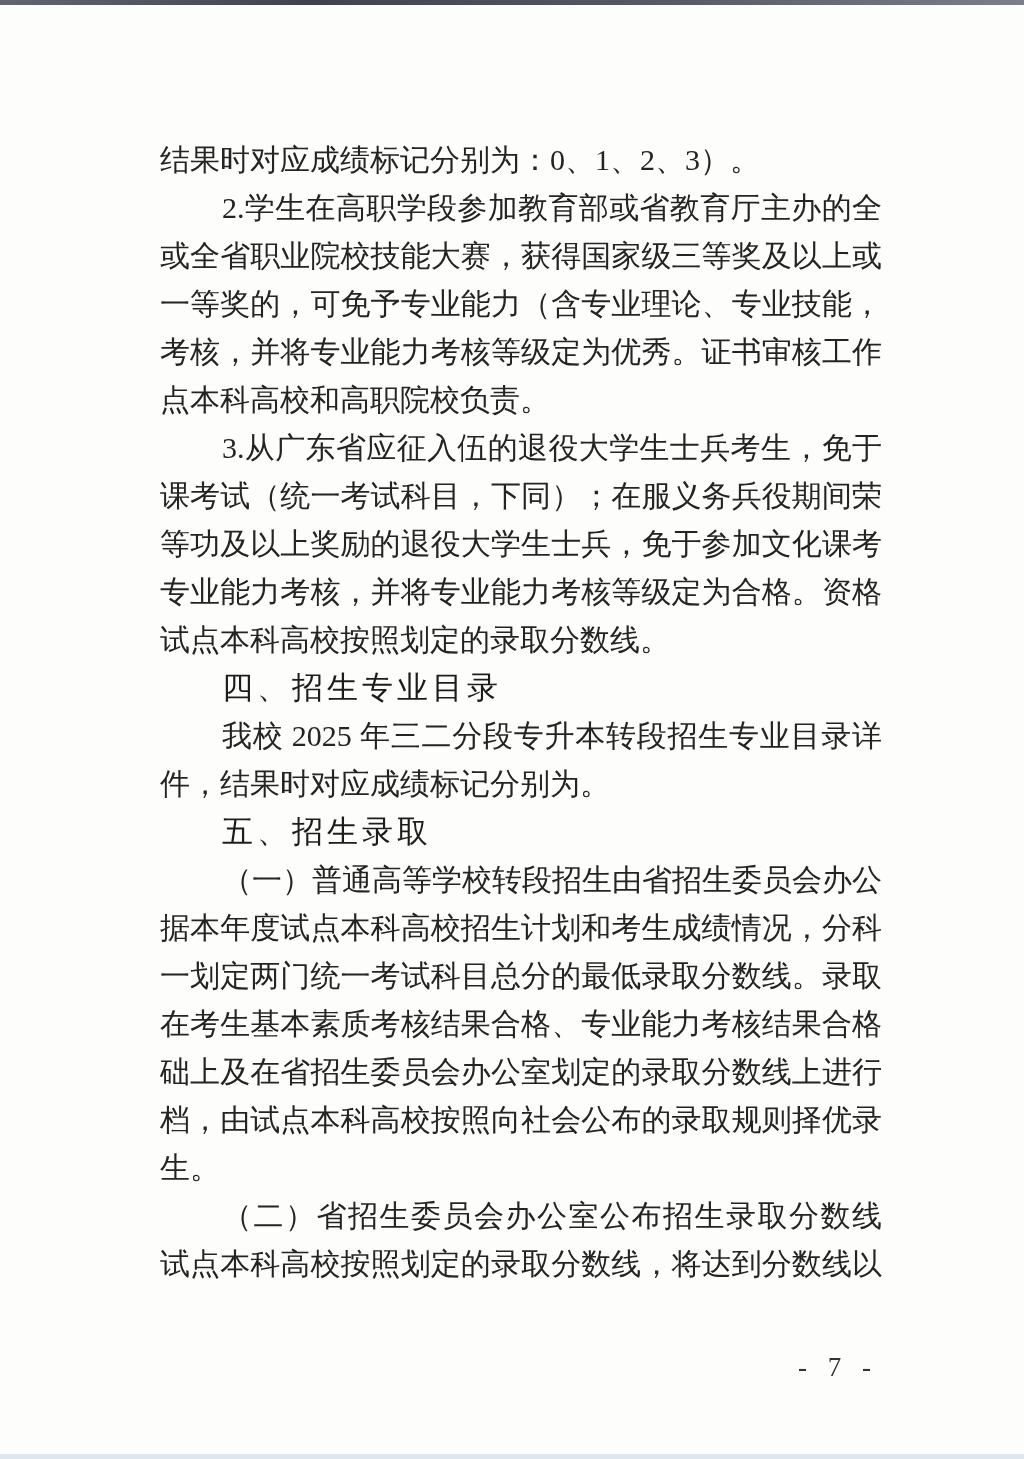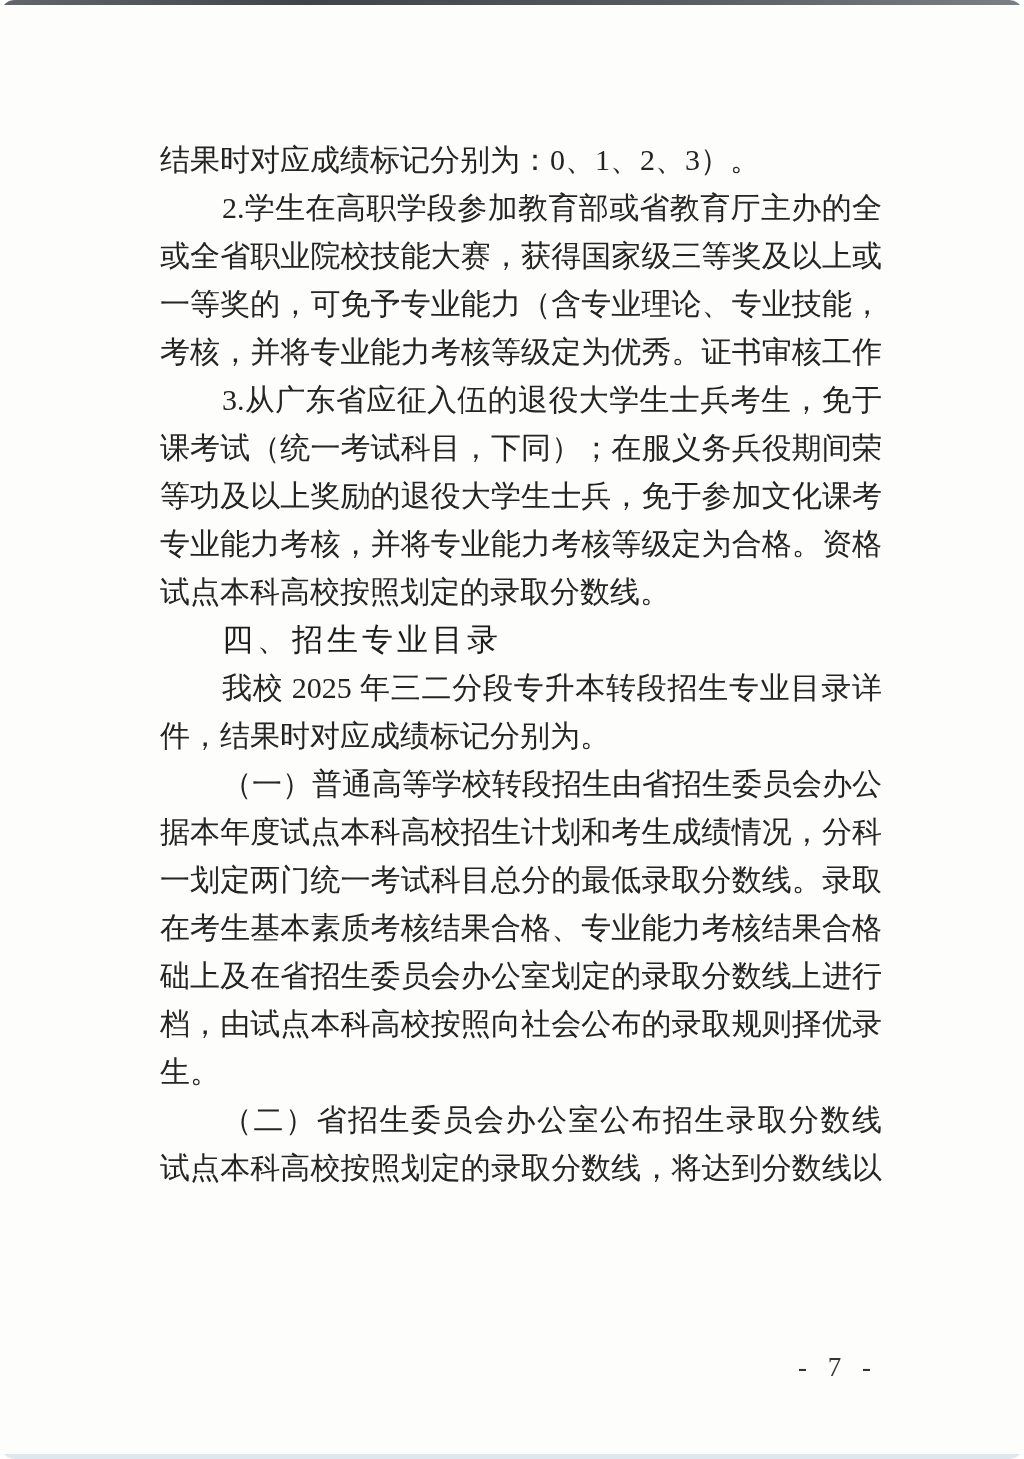--- a/index.html
+++ b/index.html
@@ -7,21 +7,20 @@
     padding: 0;
     background: #ffffff;
   }
   .page {
     position: relative;
     width: 1024px;
     height: 1459px;
     background: #fdfdfb;
     overflow: hidden;
     font-family: "Liberation Serif", serif;
-    border-radius: 15px;
   }
   .scan-top-edge {
     position: absolute;
     top: 0; left: 0; right: 0;
     height: 5px;
     background: linear-gradient(to right, #63676d, #3f444a 30%, #565b62 65%, #7b8087);
   }
   .scan-bottom-edge {
     position: absolute;
     bottom: 0; left: 0; right: 0;
@@ -73,28 +72,30 @@
 
 <div class="page">
   <div class="scan-top-edge"></div>
 
   <div class="content" id="content">
       <div class="line nojust">结果时对应成绩标记分别为：0、1、2、3）。</div>
       <div class="line ind">2.学生在高职学段参加教育部或省教育厅主办的全国</div>
       <div class="line">或全省职业院校技能大赛，获得国家级三等奖及以上或省级</div>
       <div class="line">一等奖的，可免予专业能力（含专业理论、专业技能，下同）</div>
       <div class="line">考核，并将专业能力考核等级定为优秀。证书审核工作由试</div>
+      <div class="line nojust">点本科高校和高职院校负责。</div>
       <div class="line ind">3.从广东省应征入伍的退役大学生士兵考生，免于文化</div>
       <div class="line">课考试（统一考试科目，下同）；在服义务兵役期间荣立三</div>
       <div class="line">等功及以上奖励的退役大学生士兵，免于参加文化课考试、</div>
       <div class="line">专业能力考核，并将专业能力考核等级定为合格。资格审核</div>
       <div class="line nojust">试点本科高校按照划定的录取分数线。</div>
       <div class="line nojust ind heading">四、招生专业目录</div>
       <div class="line ind">我校 2025 年三二分段专升本转段招生专业目录详见附</div>
       <div class="line nojust">件，结果时对应成绩标记分别为。</div>
+      <div class="line nojust ind heading">五、招生录取</div>
       <div class="line ind">（一）普通高等学校转段招生由省招生委员会办公室根</div>
       <div class="line">据本年度试点本科高校招生计划和考生成绩情况，分科类统</div>
       <div class="line">一划定两门统一考试科目总分的最低录取分数线。录取时，</div>
       <div class="line">在考生基本素质考核结果合格、专业能力考核结果合格的基</div>
       <div class="line">础上及在省招生委员会办公室划定的录取分数线上进行投</div>
       <div class="line">档，由试点本科高校按照向社会公布的录取规则择优录取考</div>
       <div class="line nojust">生。</div>
       <div class="line ind">（二）省招生委员会办公室公布招生录取分数线后，各</div>
       <div class="line">试点本科高校按照划定的录取分数线，将达到分数线以上考</div>
     </div>

